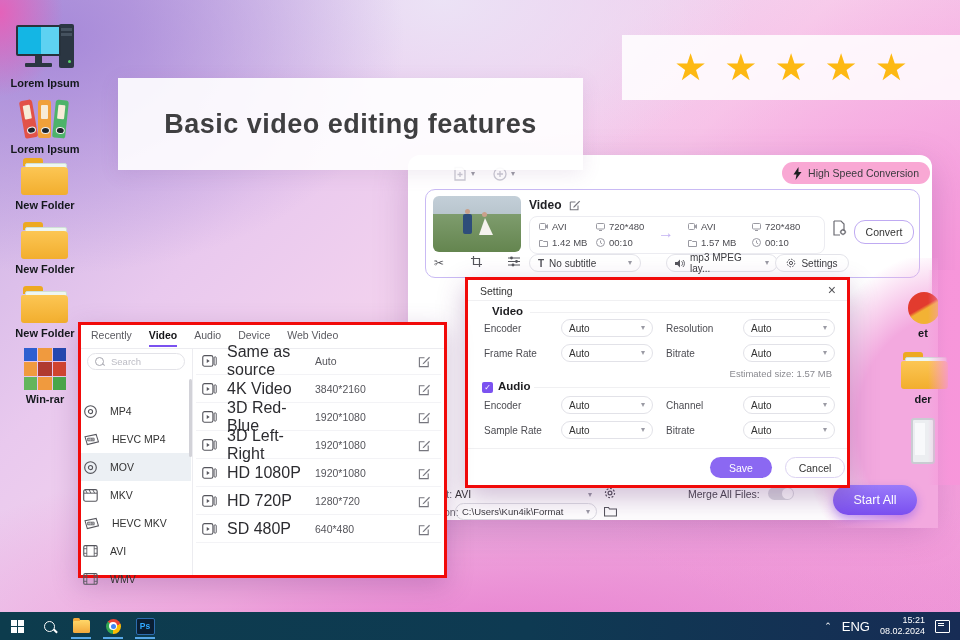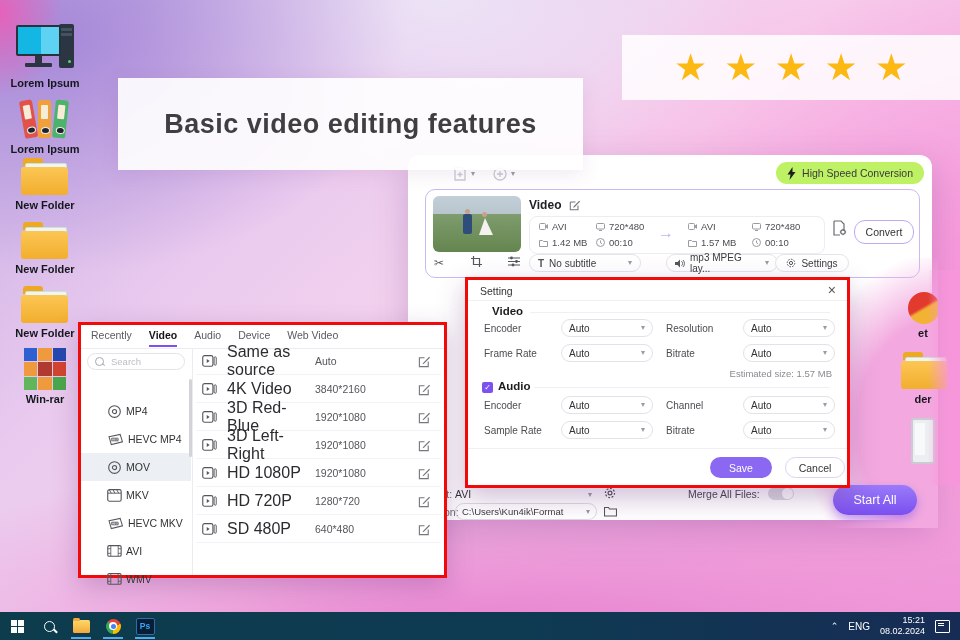--- a/index.html
+++ b/index.html
@@ -57,21 +57,21 @@
   
   #appwin{left:408px;top:155px;width:524px;height:365px;background:#fff;border-radius:12px 12px 6px 6px;
           z-index:10;box-shadow:0 10px 34px rgba(120,60,140,.28);}
   .ghost-ic{position:absolute;top:11px;color:#c9c9d2;font-size:13px;display:flex;align-items:center;gap:3px;}
   .chev{font-size:8px;color:#9a9aa4;line-height:1;}
   #tabpill{position:absolute;left:170px;top:7px;width:158px;height:24px;background:#f1f1f4;border-radius:13px;}
   #tab-converting{position:absolute;left:2px;top:2px;width:84px;height:20px;background:#fff;border-radius:11px;
      box-shadow:0 1px 3px rgba(0,0,0,.14);font-size:10.5px;color:#2d2d30;display:flex;align-items:center;justify-content:center;}
   #tab-finished{position:absolute;left:92px;top:0;height:24px;display:flex;align-items:center;gap:5px;font-size:10.5px;color:#45454a;}
   .badge{width:13px;height:13px;border-radius:50%;background:#e13434;color:#fff;font-size:8.5px;display:flex;align-items:center;justify-content:center;}
-  #hispeed{position:absolute;right:8px;top:7px;height:22px;padding:0 11px;background:#bef264;border-radius:12px;
+  #hispeed{position:absolute;right:2px;top:7px;height:22px;padding:0 11px;background:#f9a8d4;border-radius:12px;
      display:flex;align-items:center;gap:6px;font-size:10.5px;color:#3a3a3e;}
 
   #card{position:absolute;left:17px;top:34px;width:495px;height:89px;border:1.5px solid #c9baf4;border-radius:10px;background:#fff;box-sizing:border-box;}
   #thumb{position:absolute;left:7px;top:6px;width:88px;height:56px;border-radius:6px;overflow:hidden;
      background:linear-gradient(180deg,#c3cfd8 0%,#b9c6ce 32%,#7e9c6d 33%,#64854f 100%);}
   #thumb .groom{position:absolute;left:30px;top:18px;width:9px;height:20px;background:#2e4d7a;border-radius:2px;}
   #thumb .groom:before{content:"";position:absolute;left:2px;top:-5px;width:5px;height:5px;border-radius:50%;background:#caa08a;}
   #thumb .bride{position:absolute;left:46px;top:22px;width:0;height:0;border-left:6px solid transparent;border-right:8px solid transparent;border-bottom:17px solid #f4f2ee;}
   #thumb .bride:before{content:"";position:absolute;left:-3px;top:-6px;width:5px;height:5px;border-radius:50%;background:#caa08a;}
   .thumb-tools{position:absolute;left:8px;top:66px;width:86px;display:flex;justify-content:space-between;align-items:center;color:#55565c;}
@@ -111,21 +111,21 @@
   .ftab{padding-bottom:4px;}
   .ftab.active{color:#141417;font-weight:700;border-bottom:2px solid #7b52f0;}
   #fdiv{position:absolute;left:0;top:23px;width:100%;height:1px;background:#ececf0;}
   #fleft{position:absolute;left:0;top:24px;width:111px;height:226px;border-right:1px solid #ececf0;}
   #fsearch{position:absolute;left:6px;top:4px;width:98px;height:17px;border:1px solid #e3e3e8;border-radius:9px;
      display:flex;align-items:center;gap:5px;padding:0 7px;box-sizing:border-box;}
   #fsearch .mag{width:7px;height:7px;border:1.3px solid #a7a7af;border-radius:50%;position:relative;flex:0 0 auto;}
   #fsearch .mag:before{content:"";position:absolute;left:6px;top:6px;width:3px;height:1.3px;background:#a7a7af;transform:rotate(45deg);}
   #fsearch input{border:0;outline:0;width:60px;font-size:9.5px;color:#444;background:transparent;}
   #fsearch input::placeholder{color:#bcbcc4;}
-  .fitem{position:absolute;left:0;width:110px;height:28px;display:flex;align-items:center;gap:4px;padding-left:26px;box-sizing:border-box;font-size:10.5px;color:#333;}
+  .fitem{position:absolute;left:0;width:110px;height:28px;display:flex;align-items:center;gap:12px;padding-left:2px;box-sizing:border-box;font-size:10.5px;color:#333;}
   .fitem.sel{background:#ecEFf3;background:#ecf0f4;}
   .fscroll{position:absolute;right:0px;top:30px;width:3px;height:78px;background:#d2d2d8;border-radius:2px;}
   .prow{position:absolute;left:115px;width:245px;height:28px;border-bottom:1px solid #f3f3f6;display:flex;align-items:center;box-sizing:border-box;}
   .prow .pic{margin-left:6px;}
   .prow .pname{margin-left:10px;width:88px;font-size:16px;color:#2c2c30;}
   .prow .pres{font-size:10.5px;color:#55555b;}
   .prow .pedit{position:absolute;right:10px;top:7px;}
 
   
   #sdialog{left:465px;top:277px;width:385px;height:211px;background:#fff;border:3px solid #f10a0a;box-sizing:border-box;z-index:30;box-shadow:0 10px 26px rgba(100,40,120,.3);}
@@ -150,21 +150,21 @@
   .magbig{width:9px;height:9px;border:1.6px solid #fff;border-radius:50%;position:relative;}
   .magbig:before{content:"";position:absolute;left:8px;top:8px;width:5px;height:1.6px;background:#fff;transform:rotate(45deg);}
   .tb-folder{width:17px;height:13px;background:linear-gradient(180deg,#ffd769,#f3a93c);border-radius:1.5px;position:relative;}
   .tb-folder:before{content:"";position:absolute;left:0;top:-2px;width:7px;height:3px;background:#f3a93c;border-radius:1.5px 1.5px 0 0;}
   .chrome{width:15px;height:15px;border-radius:50%;background:conic-gradient(from -50deg,#ea4335 0 33%,#fbbc05 0 66%,#34a853 0 100%);position:relative;}
   .chrome:before{content:"";position:absolute;left:3.5px;top:3.5px;width:8px;height:8px;border-radius:50%;background:#fff;}
   .chrome:after{content:"";position:absolute;left:5px;top:5px;width:5px;height:5px;border-radius:50%;background:#4285f4;}
   .psicon{width:17px;height:15px;background:#0a1e33;border:1px solid #2d6db0;border-radius:2px;color:#31a8ff;font-size:8.5px;font-weight:700;display:flex;align-items:center;justify-content:center;}
   #tb-right{margin-left:auto;display:flex;align-items:center;gap:10px;padding-right:10px;color:#fff;}
   #tb-right .up{font-size:9px;}
-  #tb-right .lang{font-size:10px;}
+  #tb-right .lang{font-size:13px;}
   #clock{text-align:right;font-size:9px;line-height:1.2;}
   .notif{width:13px;height:11px;border:1px solid #fff;border-radius:1px;position:relative;}
   .notif:before{content:"";position:absolute;left:2px;top:2px;width:6px;height:1px;background:#fff;box-shadow:0 2px 0 #fff;}
 </style>
 </head>
 <body>
 
 <div id="desktop">
 
   <div id="dicons">

